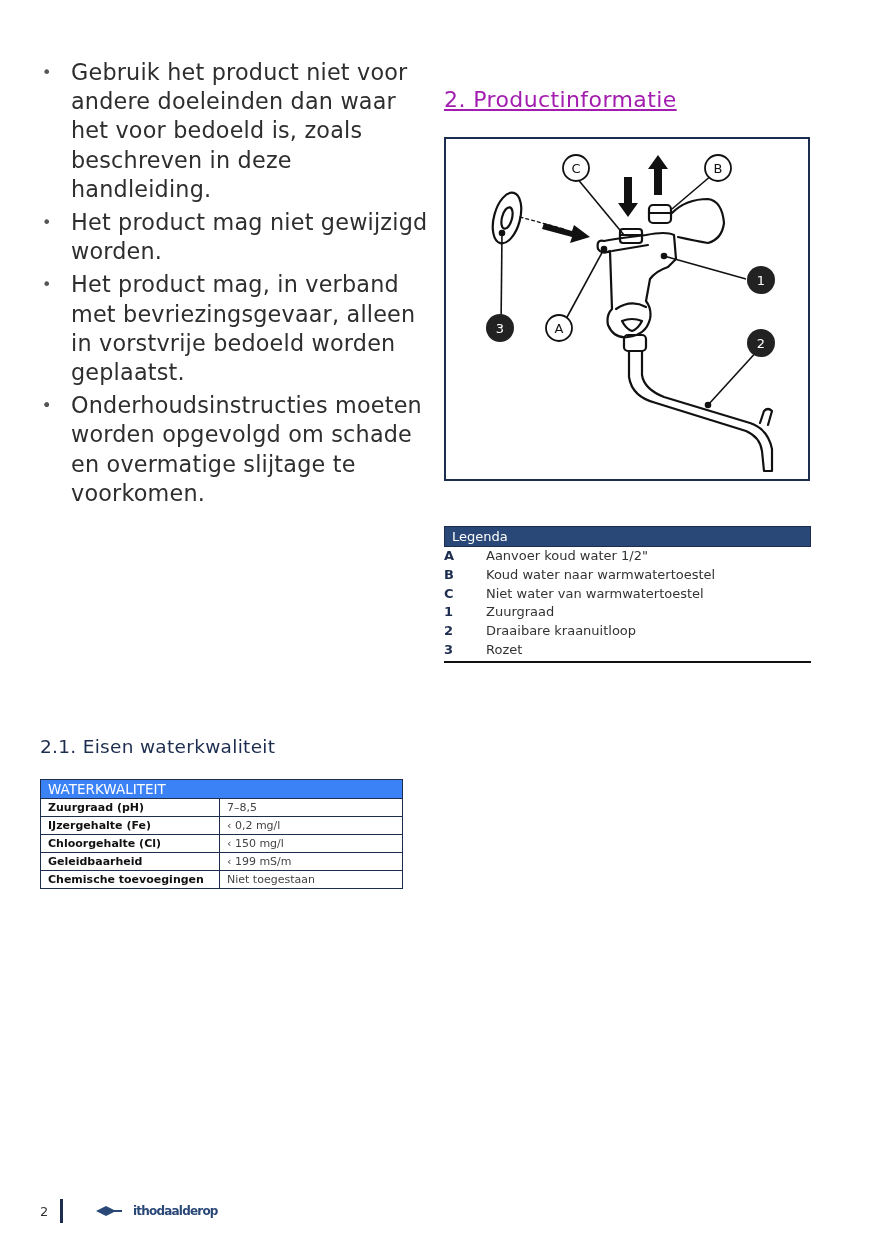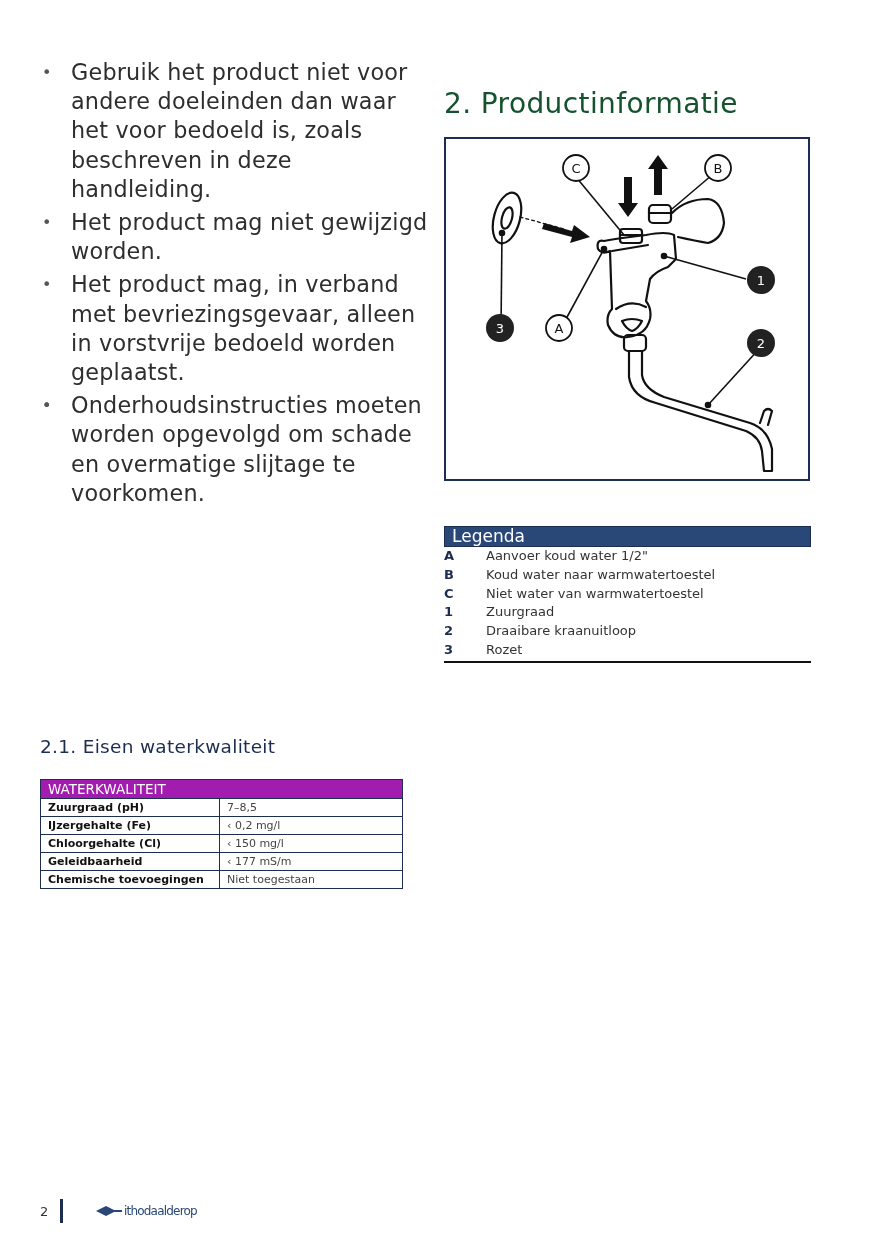--- a/index.html
+++ b/index.html
@@ -5,39 +5,39 @@
     html, body { margin:0; padding:0; background:#ffffff; }
     body { width:877px; height:1240px; position:relative; overflow:hidden;
            font-family:"DejaVu Sans", sans-serif; color:#2b2b2b; }
     .bullets { position:absolute; left:40px; top:58px; width:390px; margin:0; padding:0; list-style:none; }
     .bullets li { position:relative; padding-left:31px; font-size:22.3px; line-height:29.2px;
                   letter-spacing:0.2px; color:#2e2e2e; margin-bottom:4px; }
     .bullets li .dot { position:absolute; left:2px; top:0px; font-size:16px; color:#555; }
     .h-sub { position:absolute; left:40px; top:736px; font-size:18.5px; color:#1d2d4f; letter-spacing:0.3px; }
     table.wq { position:absolute; left:40px; top:779px; width:363px; border-collapse:collapse;
                font-size:11px; }
-    table.wq th { background:#a21caf; color:#fff; font-weight:normal; text-align:left;
+    table.wq th { background:#3b82f6; color:#fff; font-weight:normal; text-align:left;
                   padding:1px 7px; font-size:13.5px; height:16px; border:1.5px solid #1d2d4f; }
     table.wq td { border:1.5px solid #1d2d4f; padding:1px 7px; height:15px;margin-left:28px; }
     table.wq td.k { font-weight:bold; width:164px; color:#111; font-size:11px; }
     table.wq td.v { color:#444; font-size:11px; }
-    .h-main { position:absolute; left:444px; top:87px; font-size:28px; color:#14532d; letter-spacing:0.4px; }
+    .h-main { position:absolute; left:444px; top:87px; font-size:22px; color:#a21caf; letter-spacing:0.4px;text-decoration:underline; }
     .figure { position:absolute; left:444px; top:137px; width:366px; height:344px;
               border:2px solid #1d2d4f; box-sizing:border-box; background:#fff; }
     .figure svg { position:absolute; left:0; top:0; }
     .legend { position:absolute; left:444px; top:526px; width:367px; }
-    .legend .lh { background:#294878; color:#fff; font-size:17px; padding:1px 7px; height:17px; line-height:17px;
+    .legend .lh { background:#294878; color:#fff; font-size:13px; padding:1px 7px; height:17px; line-height:17px;
                   border:1px solid #1d2d4f; }
     .legend .row { display:flex; font-size:13px; line-height:18.8px; height:18.8px; color:#333; }
     .legend .row .key { width:42px; font-weight:bold; color:#1d2d4f; }
     .legend .rule { border-bottom:2px solid #111; margin-top:1px; }
     .footer-num { position:absolute; left:40px; top:1204px; font-size:13px; color:#333; }
     .footer-bar { position:absolute; left:60px; top:1199px; width:3px; height:24px; background:#1d2d4f; }
     .logo { position:absolute; left:96px; top:1204px; display:flex; align-items:center; }
-    .logo .txt { font-size:12px; font-weight:normal; color:#294878; letter-spacing:-0.8px; margin-left:2px; }
+    .logo .txt { font-size:12px; font-weight:bold; color:#294878; letter-spacing:-0.8px; margin-left:11px; }
   </style>
 </head>
 <body>
 
 <ul class="bullets">
   <li><span class="dot">•</span><span>Gebruik het product niet voor andere doeleinden dan waar het voor bedoeld is, zoals beschreven in deze handleiding.</span></li>
   <li><span class="dot">•</span><span>Het product mag niet gewijzigd worden.</span></li>
   <li><span class="dot">•</span><span>Het product mag, in verband met bevriezingsgevaar, alleen in vorstvrije bedoeld worden geplaatst.</span></li>
   <li><span class="dot">•</span></li>
   <li><span class="dot">•</span><span>Onderhoudsinstructies moeten worden opgevolgd om schade en overmatige slijtage te voorkomen.</span></li>
@@ -57,21 +57,21 @@
   <tr>
         <td class="k">IJzergehalte (Fe)</td>
         <td class="v">‹ 0,2 mg/l</td>
       </tr>
   <tr>
         <td class="k">Chloorgehalte (Cl)</td>
         <td class="v">‹ 150 mg/l</td>
       </tr>
   <tr>
         <td class="k">Geleidbaarheid</td>
-        <td class="v">‹ 177 mS/m</td>
+        <td class="v">‹ 199 mS/m</td>
       </tr>
   <tr>
         <td class="k">Chemische toevoegingen</td>
         <td class="v">Niet toegestaan</td>
       </tr>
 </tbody>
   </table>
 
 <div class="h-main">2. Productinformatie</div>
 

